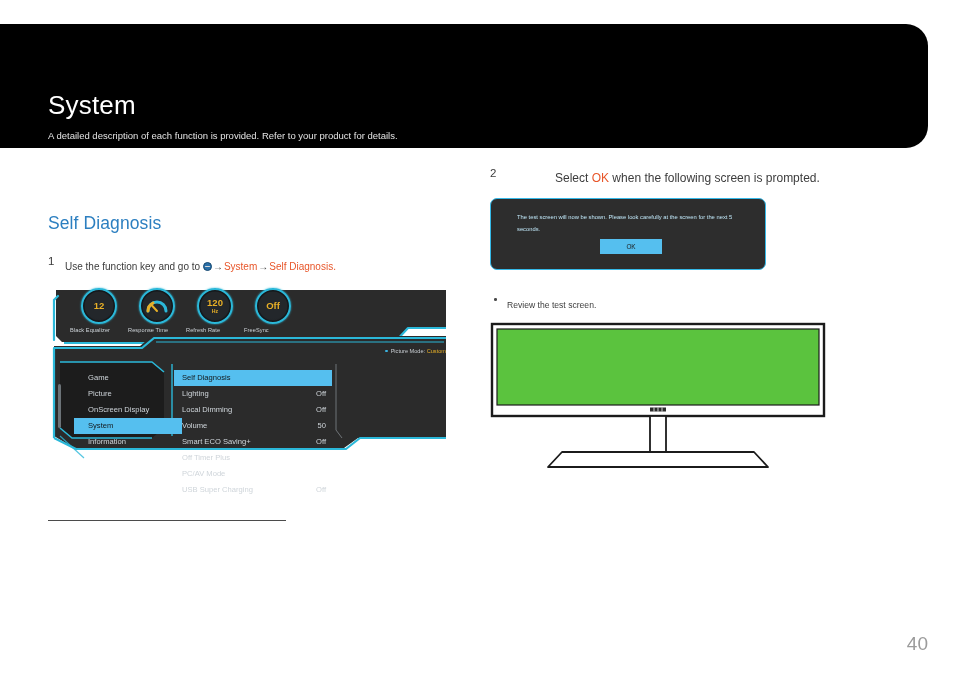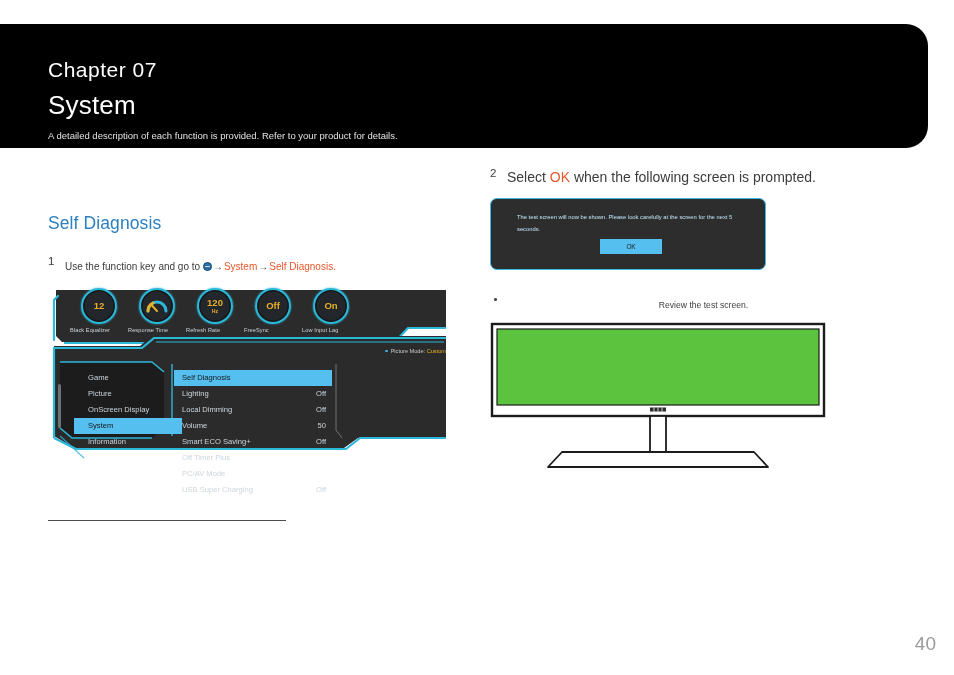--- a/index.html
+++ b/index.html
@@ -67,21 +67,21 @@
     display: inline-block; width: 9px; height: 9px; border-radius: 50%;
     background: #2a6fa8; border: 1.3px solid #17486f;
     vertical-align: -1px; position: relative;
   }
   .key-icon::before {
     content:""; position:absolute; left:1.4px; top:3px; width:4.6px; height:1.3px;
     background:#d9d9d9; border-radius:1px;
   }
 
   
-  .bullet-row { position: relative; padding-left: 17px; margin-top: 24px; text-align: center; }
+  .bullet-row { position: relative; padding-left: 17px; margin-top: 24px; }
   .bullet-row .dot {
     position: absolute; left: 4px; top: 4px; width: 2.6px; height: 2.6px;
     border-radius: 50%; background: #4a4a4a;
   }
   .bullet-row .txt { color: #3c3c3c; font-size: 8.6px; line-height: 13px; }
 
   
   .osd-wrap { position: relative; width: 406px; height: 220px; margin-top: 12px; }
   .osd-svg { position: absolute; left: 0; top: 0; }
 
@@ -149,31 +149,30 @@
     position:absolute; left:110px; top:41px; width:62px; height:15px;
     background:#55bfef; color:#1c1c1c; font-size:6.4px;
     display:flex; align-items:center; justify-content:center;
   }
 
   
   .monitor-wrap { position:relative; width:336px; height:152px; margin-top:10px; }
 
   
   .pageno {
-    position:absolute; right: 18px; bottom: 20px;
+    position:absolute; right: 26px; bottom: 20px;
     color:#9b9b9b; font-size:19px;
   }
 </style>
 </head>
 <body>
 
 <div id="page">
 
   <div class="header">
-    <div class="chapter-label">Chapter  07</div>
     <div class="chapter-title">System</div>
     <div class="chapter-desc">A detailed description of each function is provided. Refer to your product for details.</div>
   </div>
 
   <div class="col-left">
 
 
     <div class="section-title">Self Diagnosis</div>
 
     <div class="step">
@@ -233,26 +232,20 @@
             <span class="unit">Hz</span>
           </div>
           <div class="lbl">Refresh Rate</div>
         </div>
         <div class="gauge">
           <div class="ring">
             <span class="val">Off</span>
           </div>
           <div class="lbl">FreeSync</div>
         </div>
-        <div class="gauge">
-          <div class="ring">
-            <span class="val">On</span>
-          </div>
-          <div class="lbl">Low Input Lag</div>
-        </div>
       </div>
 
       <div class="picmode">
         <span class="pmdot"></span><span>Picture Mode:</span>
         <span class="pmval">Custom</span>
       </div>
 
       <div class="osd-nav">
         <div class="item">Game</div>
         <div class="item">Picture</div>
@@ -299,21 +292,21 @@
     </div>
 
     <div class="hr-line"></div>
 
   </div>
 
   <div class="col-right">
 
     <div class="step-right">
       <span class="num">2</span>
-      <span class="txt" style="color:#3c3c3c;font-size:14px;line-height:13px;"><span>Select </span><span class="orange">OK</span><span> when the following screen is prompted.</span></span>
+      <span class="txt" style="color:#3c3c3c;font-size:12px;line-height:13px;margin-left:48px;"><span>Select </span><span class="orange">OK</span><span> when the following screen is prompted.</span></span>
     </div>
 
     <div class="dialog-wrap">
       <div class="dialog-box"></div>
       <div class="dialog-text">The test screen will now be shown. Please look carefully at the screen for the next 5 seconds.</div>
       <div class="dialog-ok">OK</div>
     </div>
 
     <div class="bullet-row">
       <span class="dot"></span>

